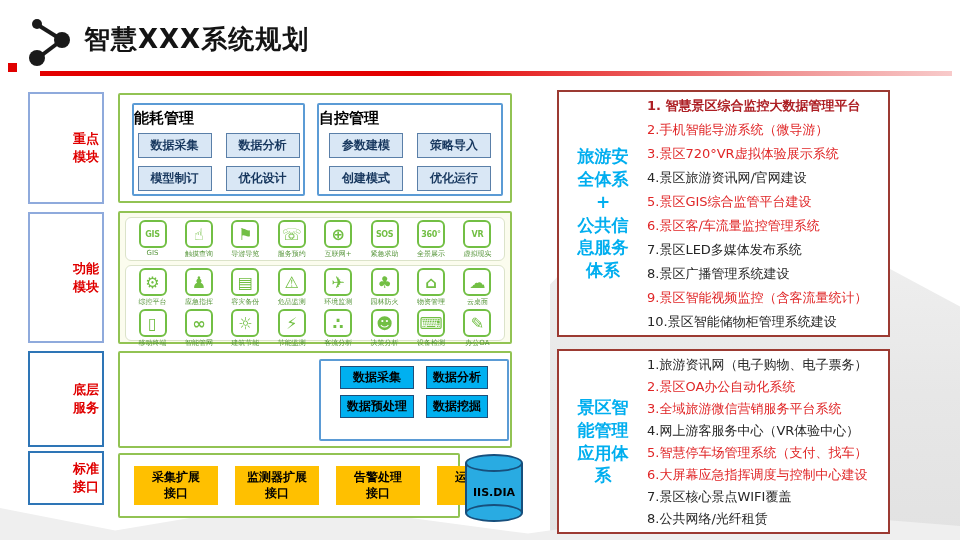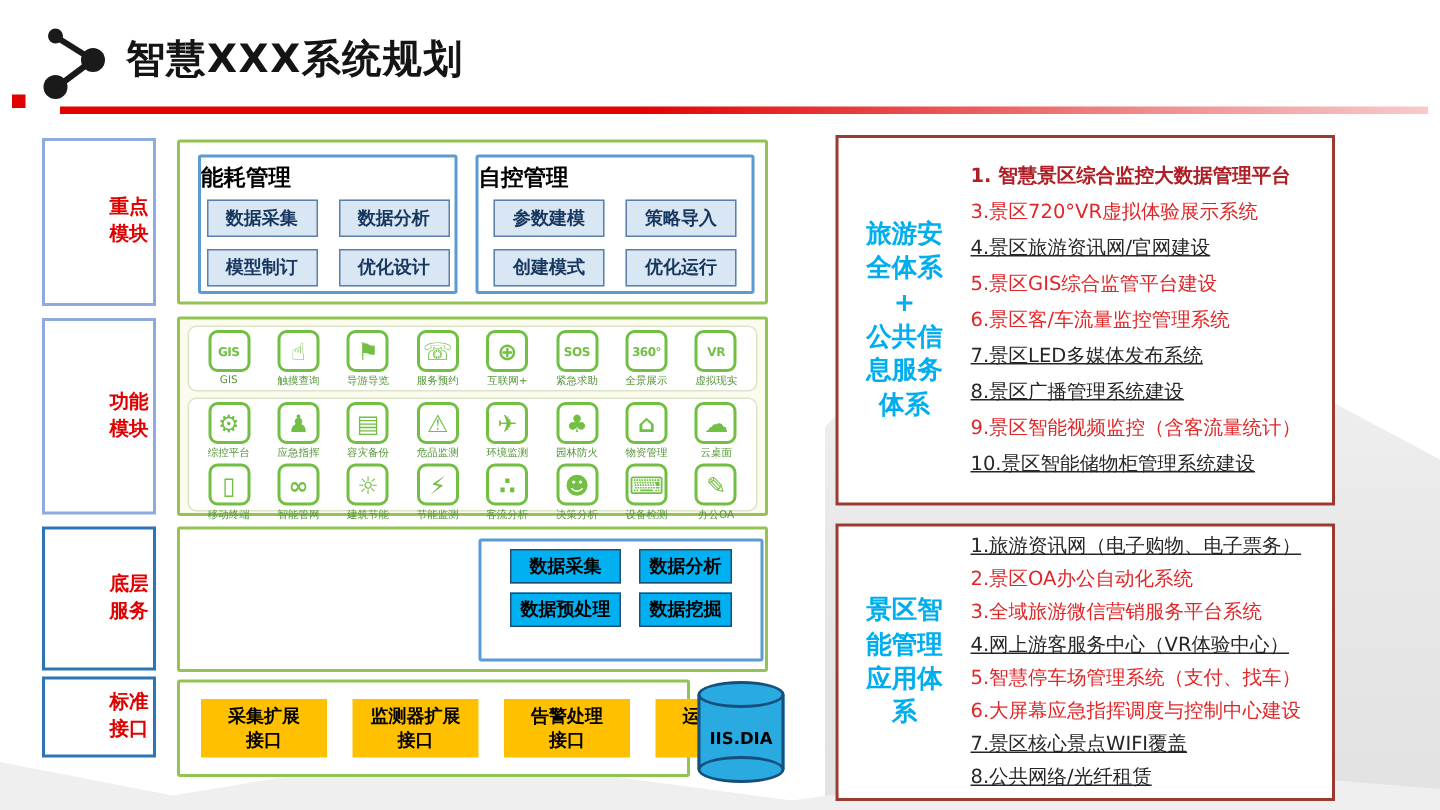--- a/index.html
+++ b/index.html
@@ -87,21 +87,21 @@
   .rlabel {
     flex:0 0 88px; color:#00aeef; font-weight:bold; font-size:17px; text-align:center;
     white-space:pre-line; line-height:1.35;
   }
   .ritems { flex:1; padding:2px 2px 2px 0; }
   .ritem { font-size:13px; white-space:nowrap; }
   .rbox-top .ritem { line-height:24px; }
   .rbox-bottom .ritem { line-height:22px; }
   .ritem[data-color="boldred"] { color:#ad1f24; font-weight:bold; }
   .ritem[data-color="red"] { color:#e02627; }
-  .ritem[data-color="black"] { color:#262626;text-decoration:underline; }
+  .ritem[data-color="black"] { color:#262626; }
 </style>
 </head>
 <body>
 
 <div class="slide">
 
   <div class="mtn-right"></div>
   <div class="mtn-bottom"></div>
 
   <div class="logo">
@@ -289,20 +289,21 @@
 
   <div class="rbox rbox-top" style="top:90px;height:247px;">
     <div class="rlabel">旅游安
 全体系
 +
 公共信
 息服务
 体系</div>
     <div class="ritems">
       <div class="ritem" data-color="boldred">1. 智慧景区综合监控大数据管理平台</div>
+      <div class="ritem" data-color="red">2.手机智能导游系统（微导游）</div>
       <div class="ritem" data-color="red">3.景区720°VR虚拟体验展示系统</div>
       <div class="ritem" data-color="black">4.景区旅游资讯网/官网建设</div>
       <div class="ritem" data-color="red">5.景区GIS综合监管平台建设</div>
       <div class="ritem" data-color="red">6.景区客/车流量监控管理系统</div>
       <div class="ritem" data-color="black">7.景区LED多媒体发布系统</div>
       <div class="ritem" data-color="black">8.景区广播管理系统建设</div>
       <div class="ritem" data-color="red">9.景区智能视频监控（含客流量统计）</div>
       <div class="ritem" data-color="black">10.景区智能储物柜管理系统建设</div>
     </div>
   </div>

